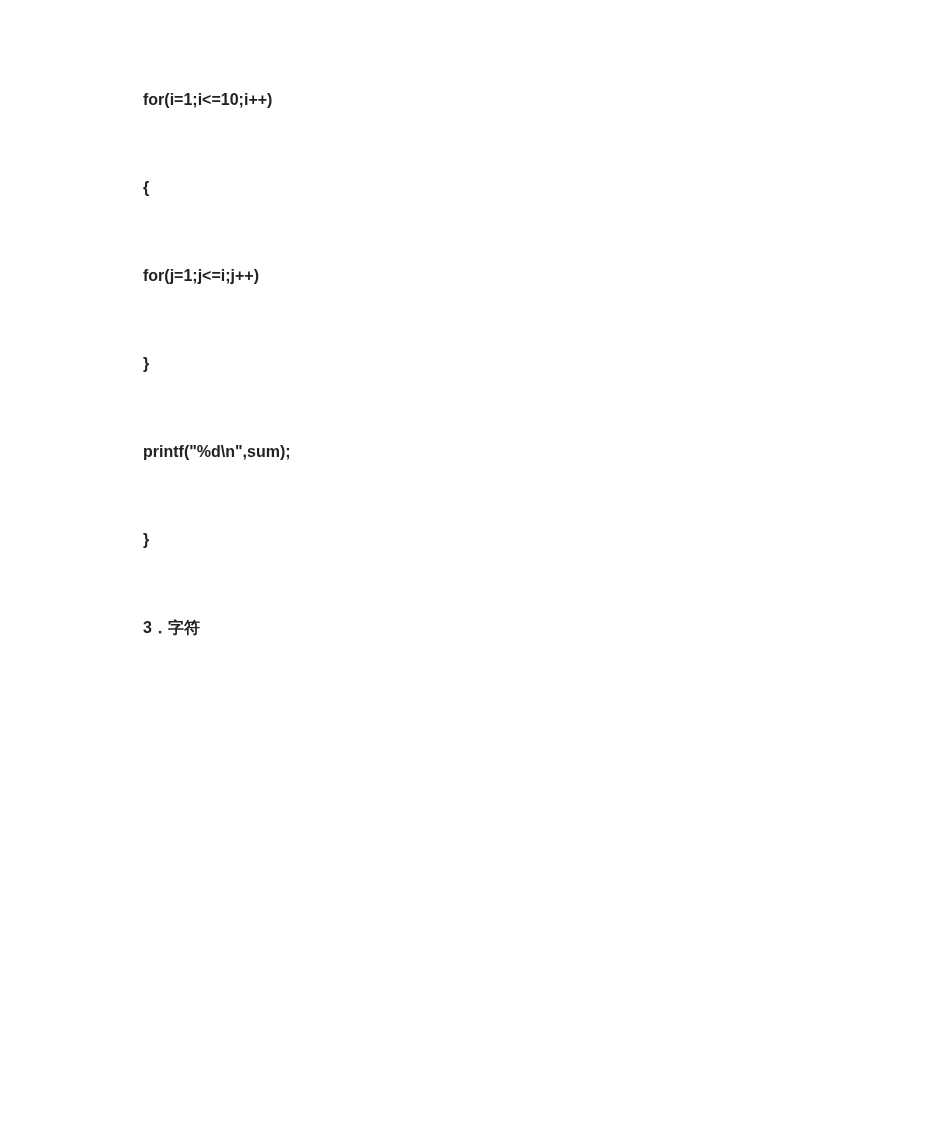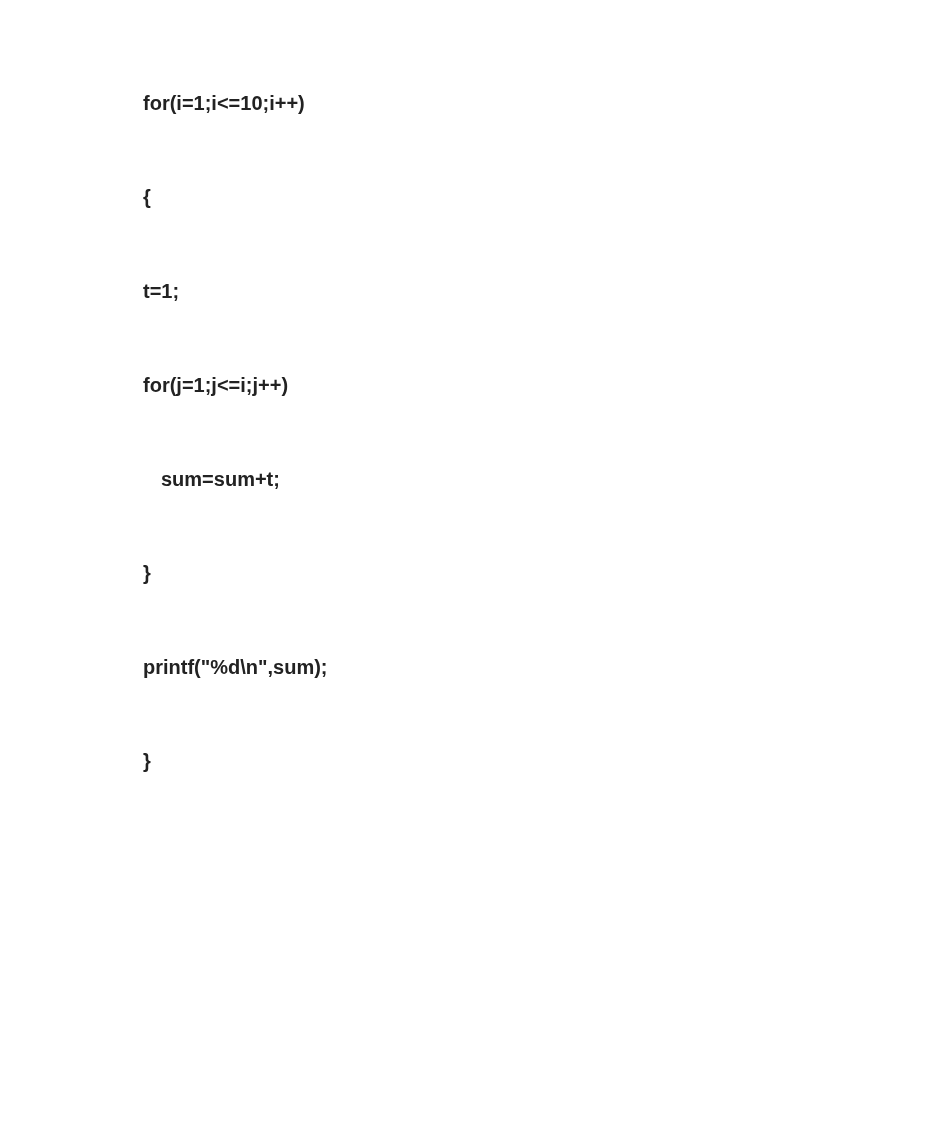--- a/index.html
+++ b/index.html
@@ -9,33 +9,32 @@
     font-family: "Microsoft YaHei", "PingFang SC", Arial, sans-serif;
     font-weight: bold;
     color: #222;
     width: 945px;
   }
   .page {
     padding: 88px 0 0 143px;
     box-sizing: border-box;
   }
   .line {
-    font-size: 20px;
+    font-size: 16px;
     line-height: 1.5;
     margin-bottom: 64px;
     white-space: pre;
   }
   .indent1 { padding-left: 18px; }
 </style>
 </head>
 <body>
 
 <div class="page">
   <div class="line">for(i=1;i&lt;=10;i++)</div>
   <div class="line">{</div>
-  <div class="line">t=1;</div>
   <div class="line">for(j=1;j&lt;=i;j++)</div>
-  <div class="line indent1">sum=sum+t;</div>
   <div class="line">}</div>
   <div class="line">printf("%d\n",sum);</div>
   <div class="line">}</div>
+  <div class="line">3．字符</div>
 
 </div>
 
 </body></html>

